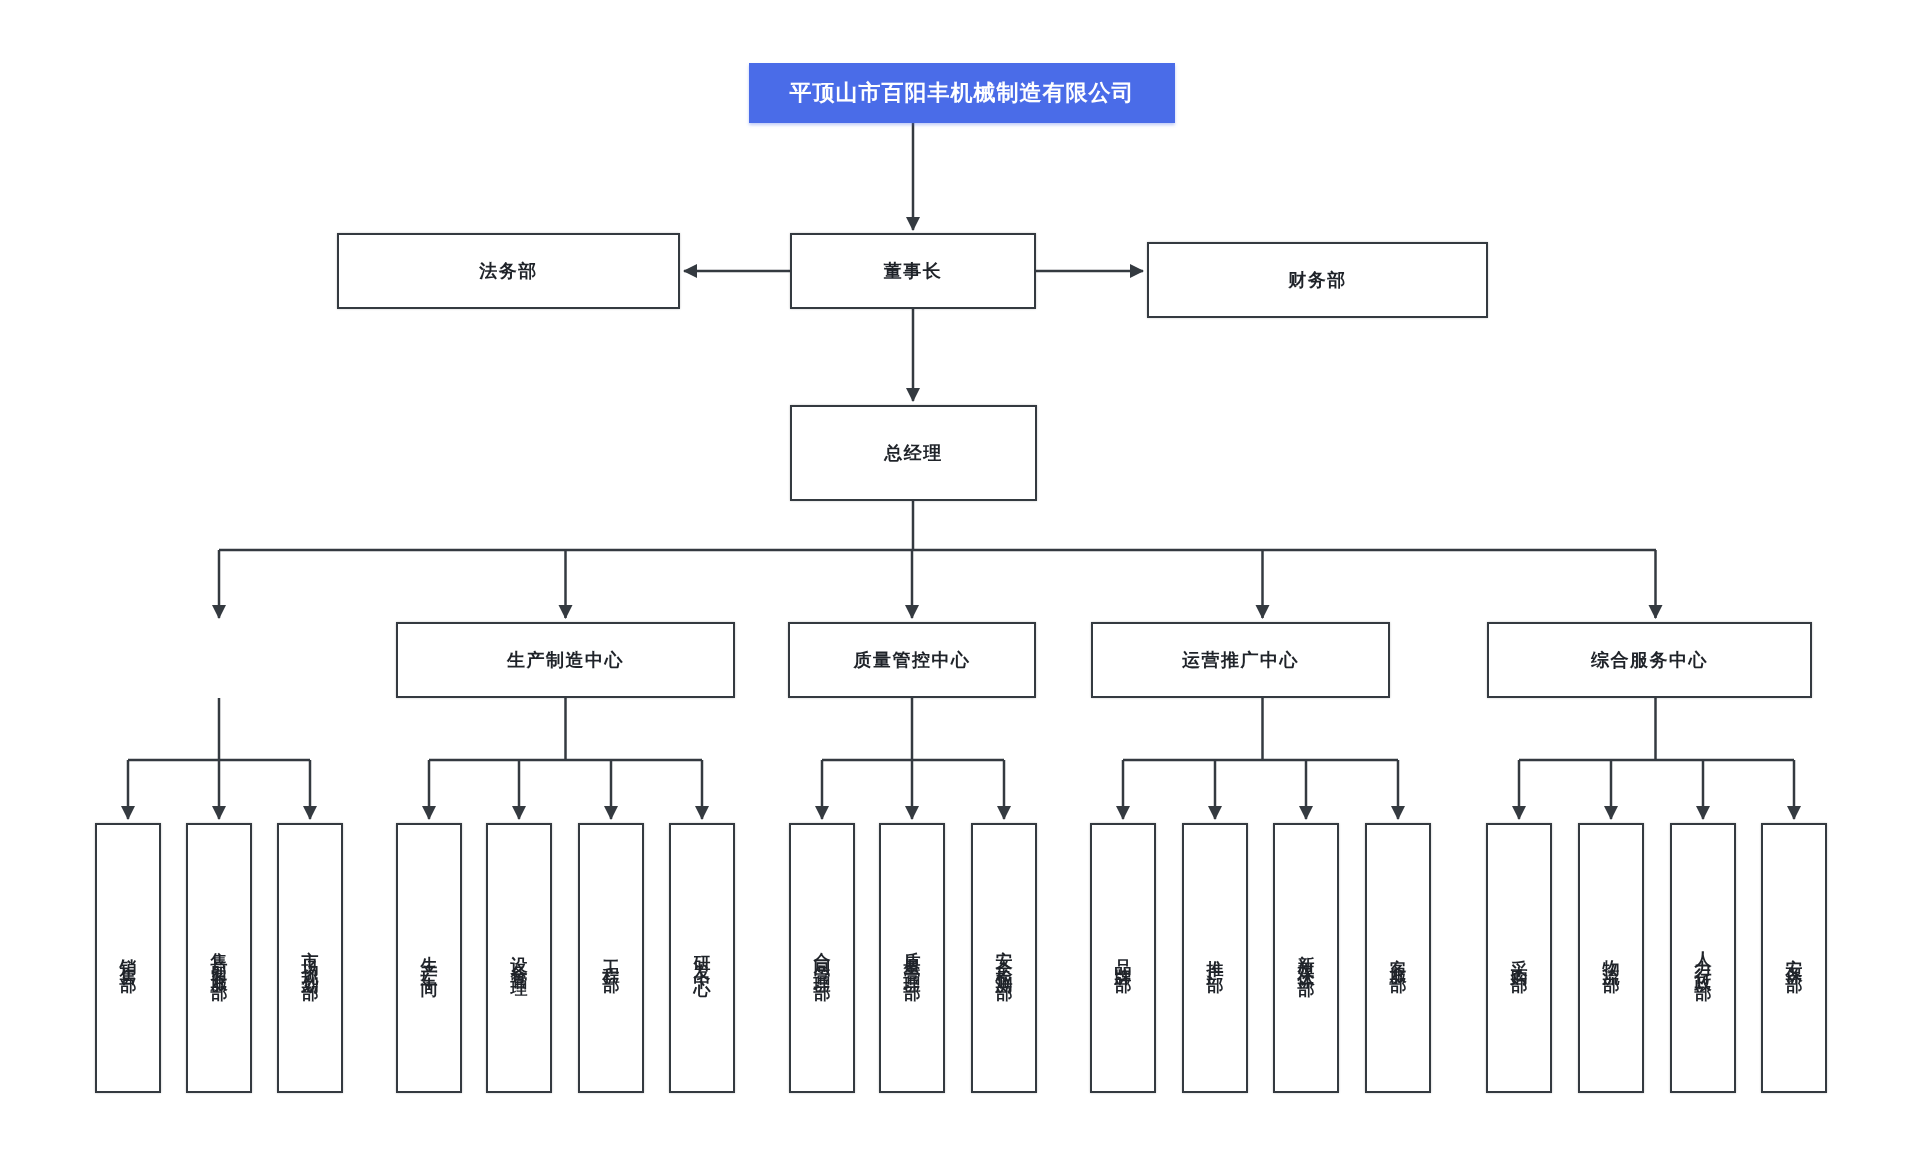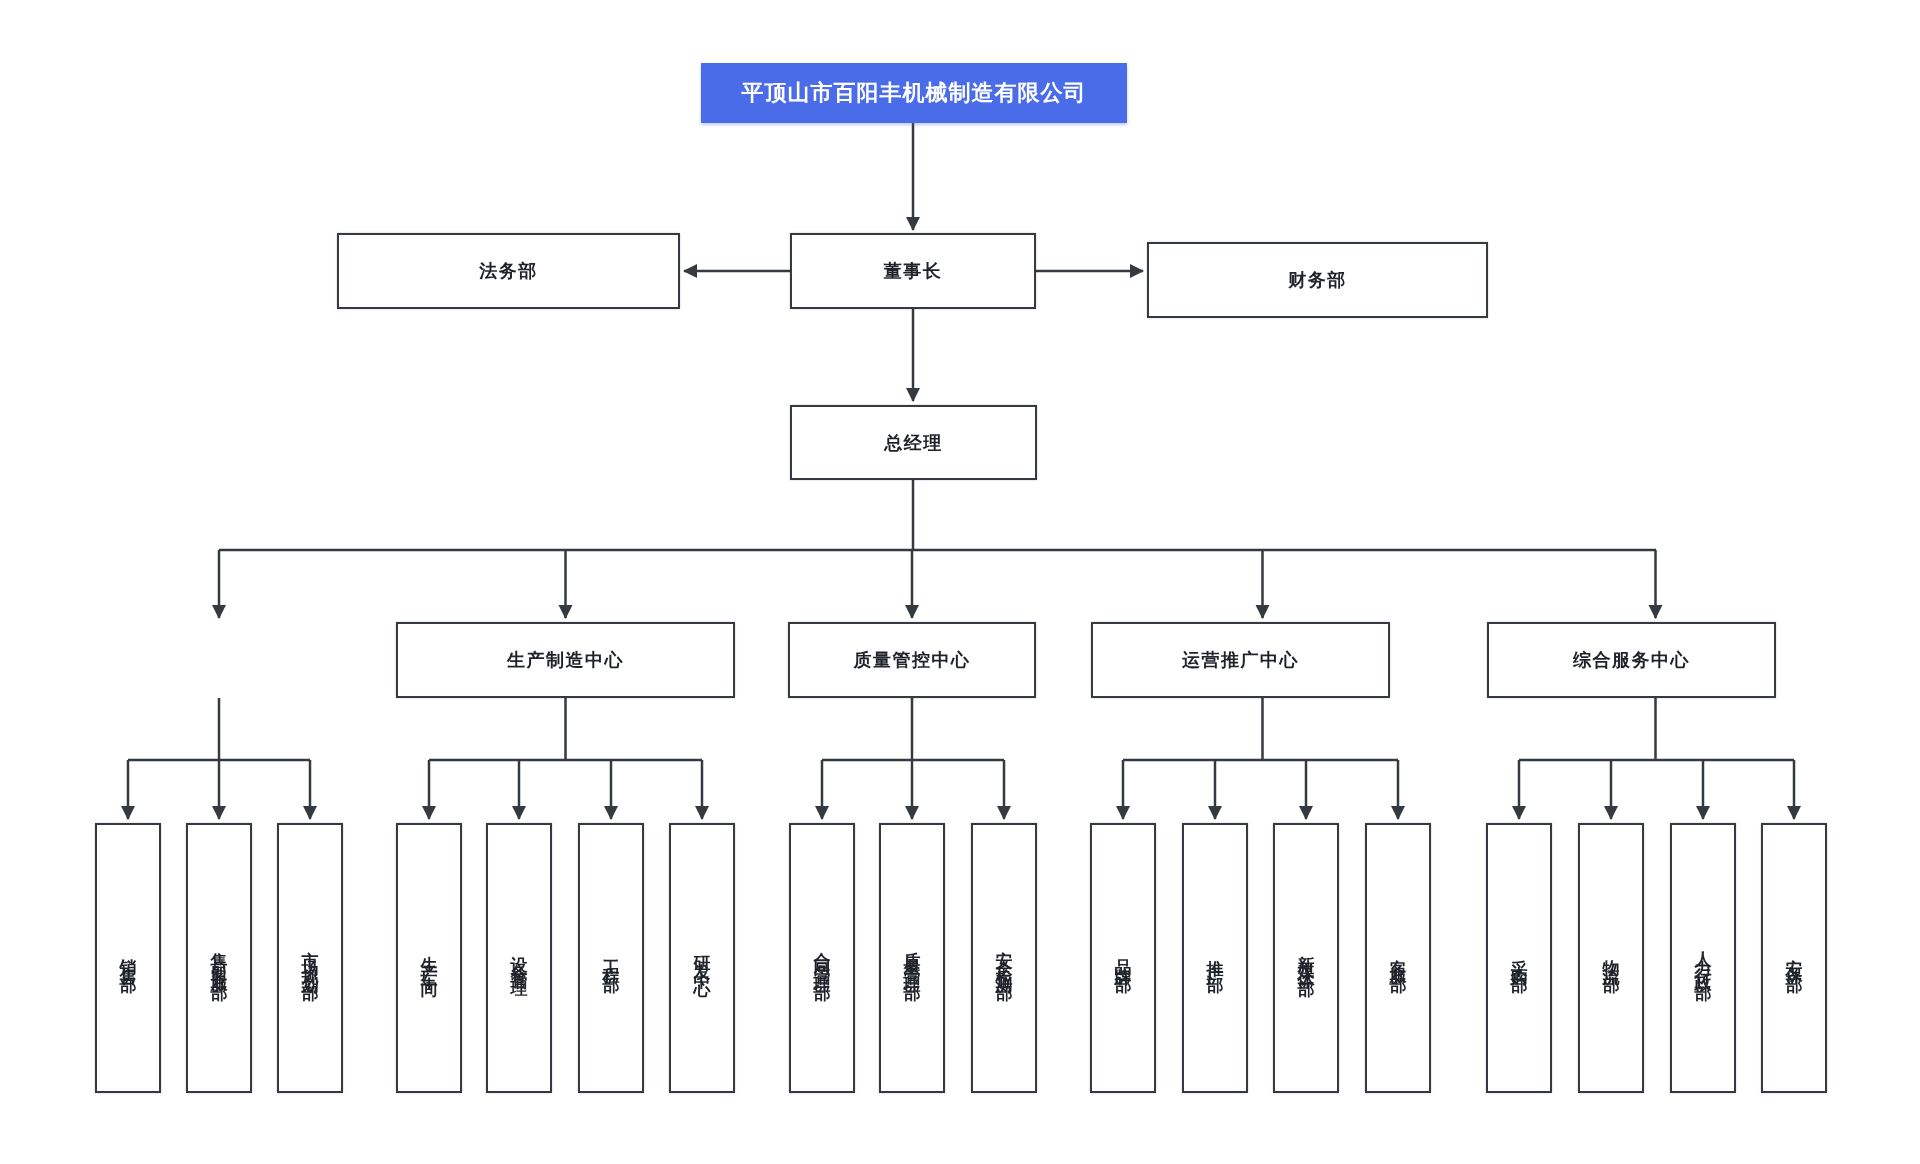--- a/index.html
+++ b/index.html
@@ -24,20 +24,21 @@
     position:absolute;display:flex;align-items:center;justify-content:center;
     background:var(--box-bg,#fff);border:2.5px solid var(--box-border,#343a40);
     color:var(--text,#1f2329);font-weight:bold;font-size:18px;letter-spacing:1.5px;
     box-shadow:0 0 2px rgba(0,0,0,0.22);
     text-align:center;
   }
   .node.root{
     background:var(--root-bg,#4a6ce8);border:none;color:var(--root-text,#fff);
     font-size:22px;letter-spacing:1px;
     box-shadow:0 2px 3px rgba(74,108,232,0.35);
+    margin-left:48px;
   }
   .node.dept span{
     writing-mode:vertical-rl;text-orientation:upright;
     font-size:17px;letter-spacing:8px;line-height:1;
   }
 </style>
 </head>
 <body>
 
 <div class="canvas">
@@ -106,34 +107,34 @@
   <div class="node" style="left:790px;top:233px;width:246px;height:76px">
     <span>董事长</span>
   </div>
   <div class="node" style="left:337px;top:233px;width:343px;height:76px">
     <span>法务部</span>
   </div>
   <div class="node" style="left:1147px;top:242px;width:341px;height:76px">
     <span>财务部</span>
   </div>
 
-  <div class="node" style="left:790px;top:405px;width:247px;height:75px">
+  <div class="node" style="left:790px;top:405px;width:247px;height:96px">
     <span>总经理</span>
   </div>
 
   <div class="node" style="left:396px;top:622px;width:339px;height:76px">
     <span>生产制造中心</span>
   </div>
   <div class="node" style="left:788px;top:622px;width:248px;height:76px">
     <span>质量管控中心</span>
   </div>
   <div class="node" style="left:1091px;top:622px;width:299px;height:76px">
     <span>运营推广中心</span>
   </div>
-  <div class="node" style="left:1487px;top:622px;width:289px;height:76px">
+  <div class="node" style="left:1487px;top:622px;width:325px;height:76px">
     <span>综合服务中心</span>
   </div>
 
   <div class="node dept" style="left:95px;top:823px;width:66px;height:270px">
     <span>销售部</span>
   </div>
   <div class="node dept" style="left:186px;top:823px;width:66px;height:270px">
     <span>售前客服部</span>
   </div>
   <div class="node dept" style="left:277px;top:823px;width:66px;height:270px">

